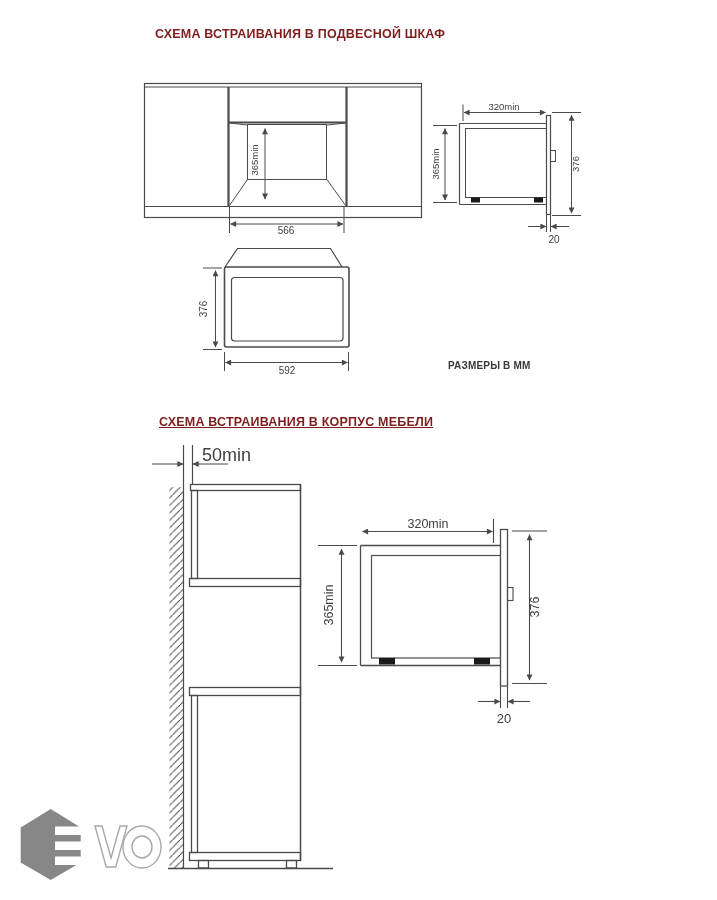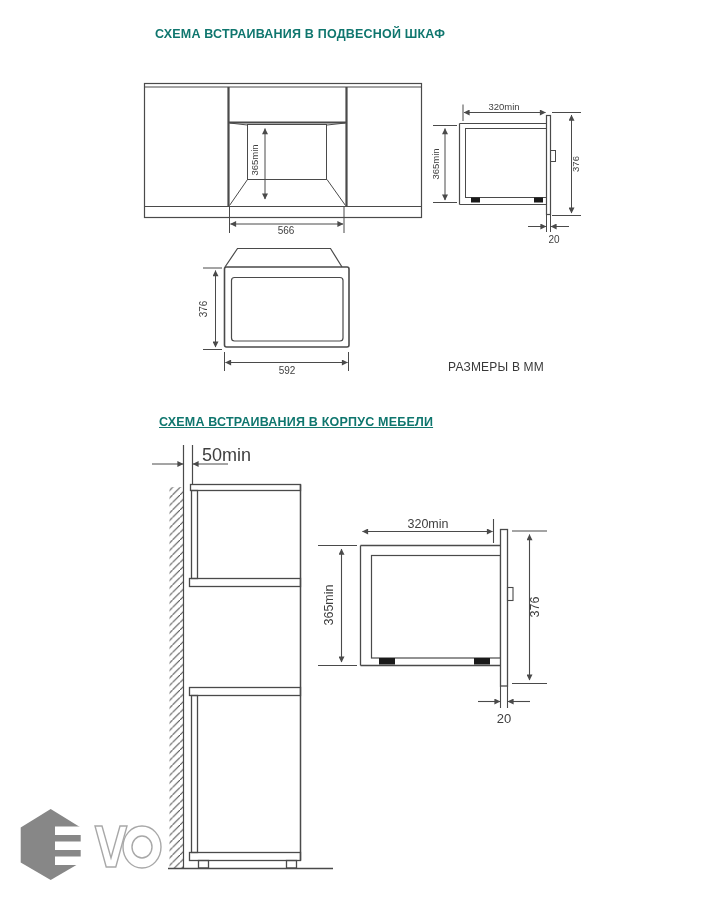--- a/index.html
+++ b/index.html
@@ -1,20 +1,20 @@
 <!DOCTYPE html>
 <html><head>
 <meta charset="utf-8">
 <style>
   html,body{margin:0;padding:0;background:#ffffff;}
   .page{position:relative;width:717px;height:900px;background:#ffffff;overflow:hidden;
         font-family:"Liberation Sans",sans-serif;}
   .abs{position:absolute;}
-  .title{font-weight:bold;font-size:12.5px;color:#0f766e;letter-spacing:.2px;white-space:nowrap;}
-  .units{font-weight:normal;font-size:12px;color:#383838;letter-spacing:.2px;white-space:nowrap;}
+  .title{font-weight:bold;font-size:12.5px;color:#7f1d1d;letter-spacing:.2px;white-space:nowrap;}
+  .units{font-weight:bold;font-size:10px;color:#383838;letter-spacing:.2px;white-space:nowrap;}
   svg text{fill:#3f3f3f;font-family:"Liberation Sans",sans-serif;}
 </style>
 </head>
 <body>
 
 <div class="page">
 
   <svg class="abs" width="0" height="0">
     <defs>
       <marker id="arw" viewBox="0 0 8 8" refX="7.5" refY="4" markerWidth="7.5" markerHeight="6" markerUnits="userSpaceOnUse" orient="auto-start-reverse">

